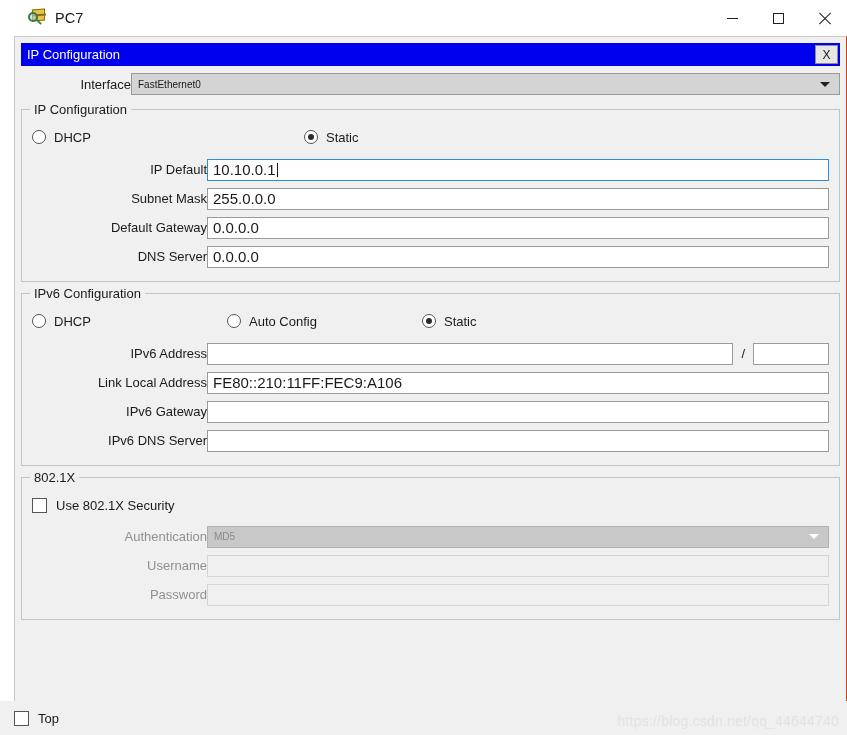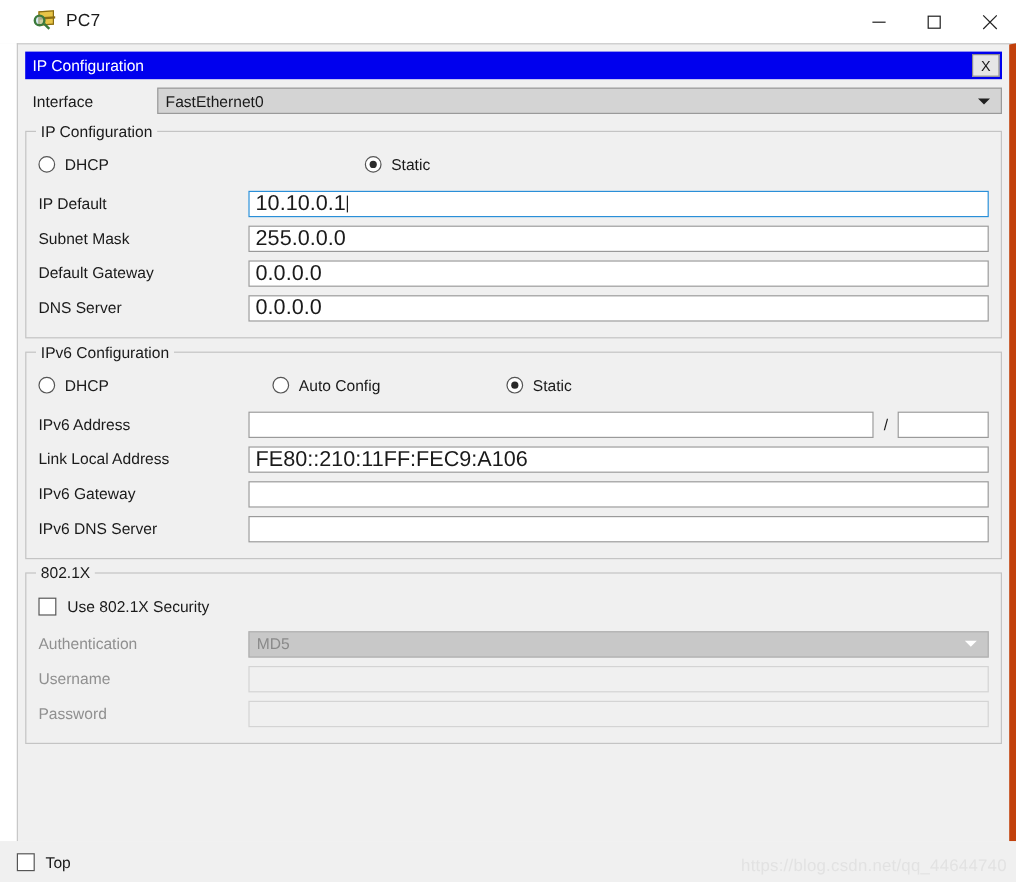--- a/index.html
+++ b/index.html
@@ -152,25 +152,26 @@
     position: relative;
     display: flex;
     flex-direction: column;
   }
   .panel-frame {
     flex: 1 1 auto;
     margin: 0;
     background: #f0f0f0;
     border-left: 1px solid #c8c8c8;
     border-top: 1px solid #c8c8c8;
-    border-right: 6px solid #c2410c;
+    border-right: 1px solid #c2410c;
     position: relative;
     display: flex;
     flex-direction: column;
     padding: 6px 6px 0 6px;
+    text-align: right;
   }
 
   
   .dlg-header {
     height: 23px;
     background: #0000ee;
     display: flex;
     align-items: center;
     justify-content: space-between;
     padding: 0 2px 0 6px;
@@ -206,21 +207,21 @@
     padding-left: 6px;
   }
   .combobox {
     flex: 1 1 auto;
     height: 22px;
     background: #d4d4d4;
     border: 1px solid #9a9a9a;
     display: flex;
     align-items: center;
     padding: 0 0 0 6px;
-    font-size: 13px;
+    font-size: 10px;
     color: #1a1a1a;
     position: relative;
   }
   .combobox .arrow {
     margin-left: auto;
     margin-right: 9px;
     width: 0; height: 0;
     border-left: 5px solid transparent;
     border-right: 5px solid transparent;
     border-top: 5px solid #202020;
@@ -293,21 +294,21 @@
   }
   .field-label.dim { color: #909090; }
   .textbox {
     flex: 1 1 auto;
     height: 22px;
     background: #ffffff;
     border: 1px solid #9a9a9a;
     display: flex;
     align-items: center;
     padding: 0 5px;
-    font-size: 18px;
+    font-size: 15px;
     color: #1a1a1a;
     position: relative;
     min-width: 0;
   }
   .textbox.focused {
     border: 1px solid #2a8fd8;
   }
   .textbox.disabled {
     background: #f0f0f0;
     border: 1px solid #d4d4d4;

